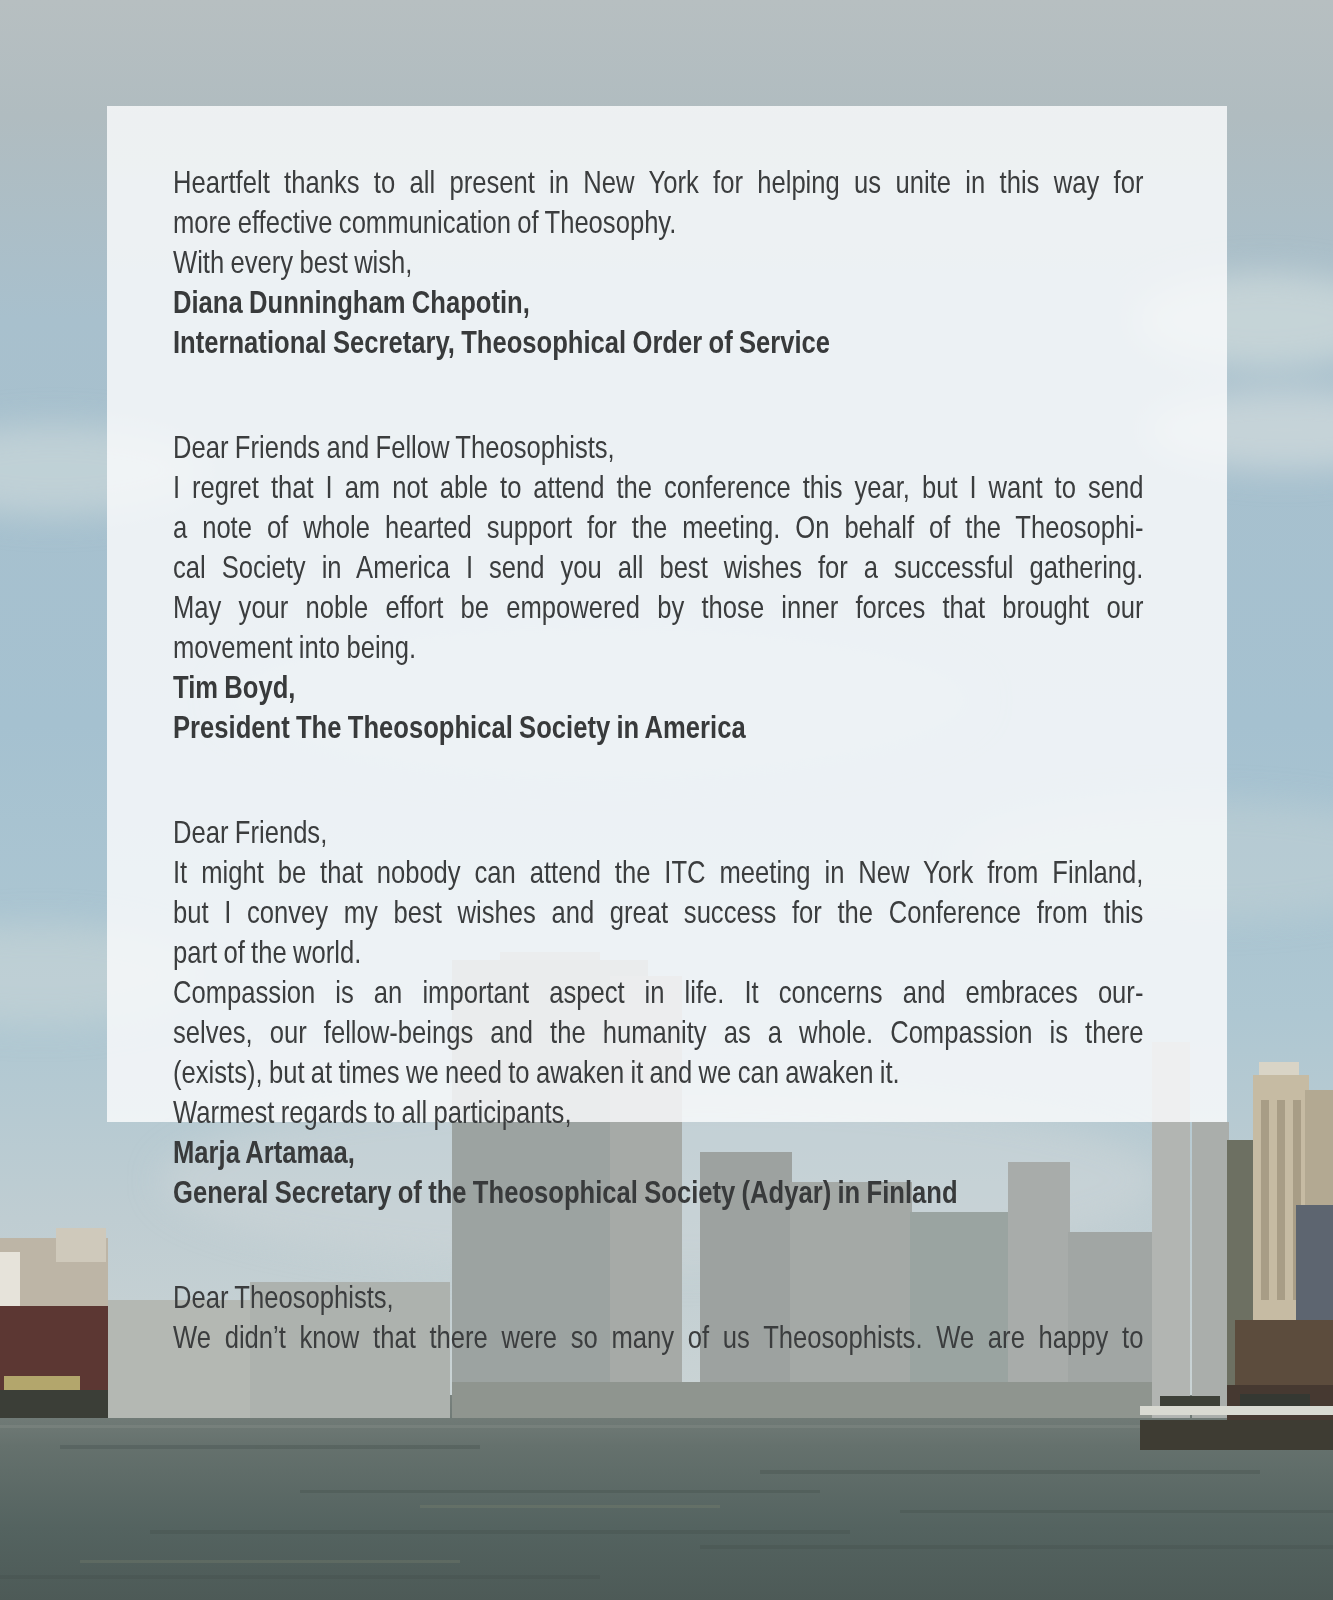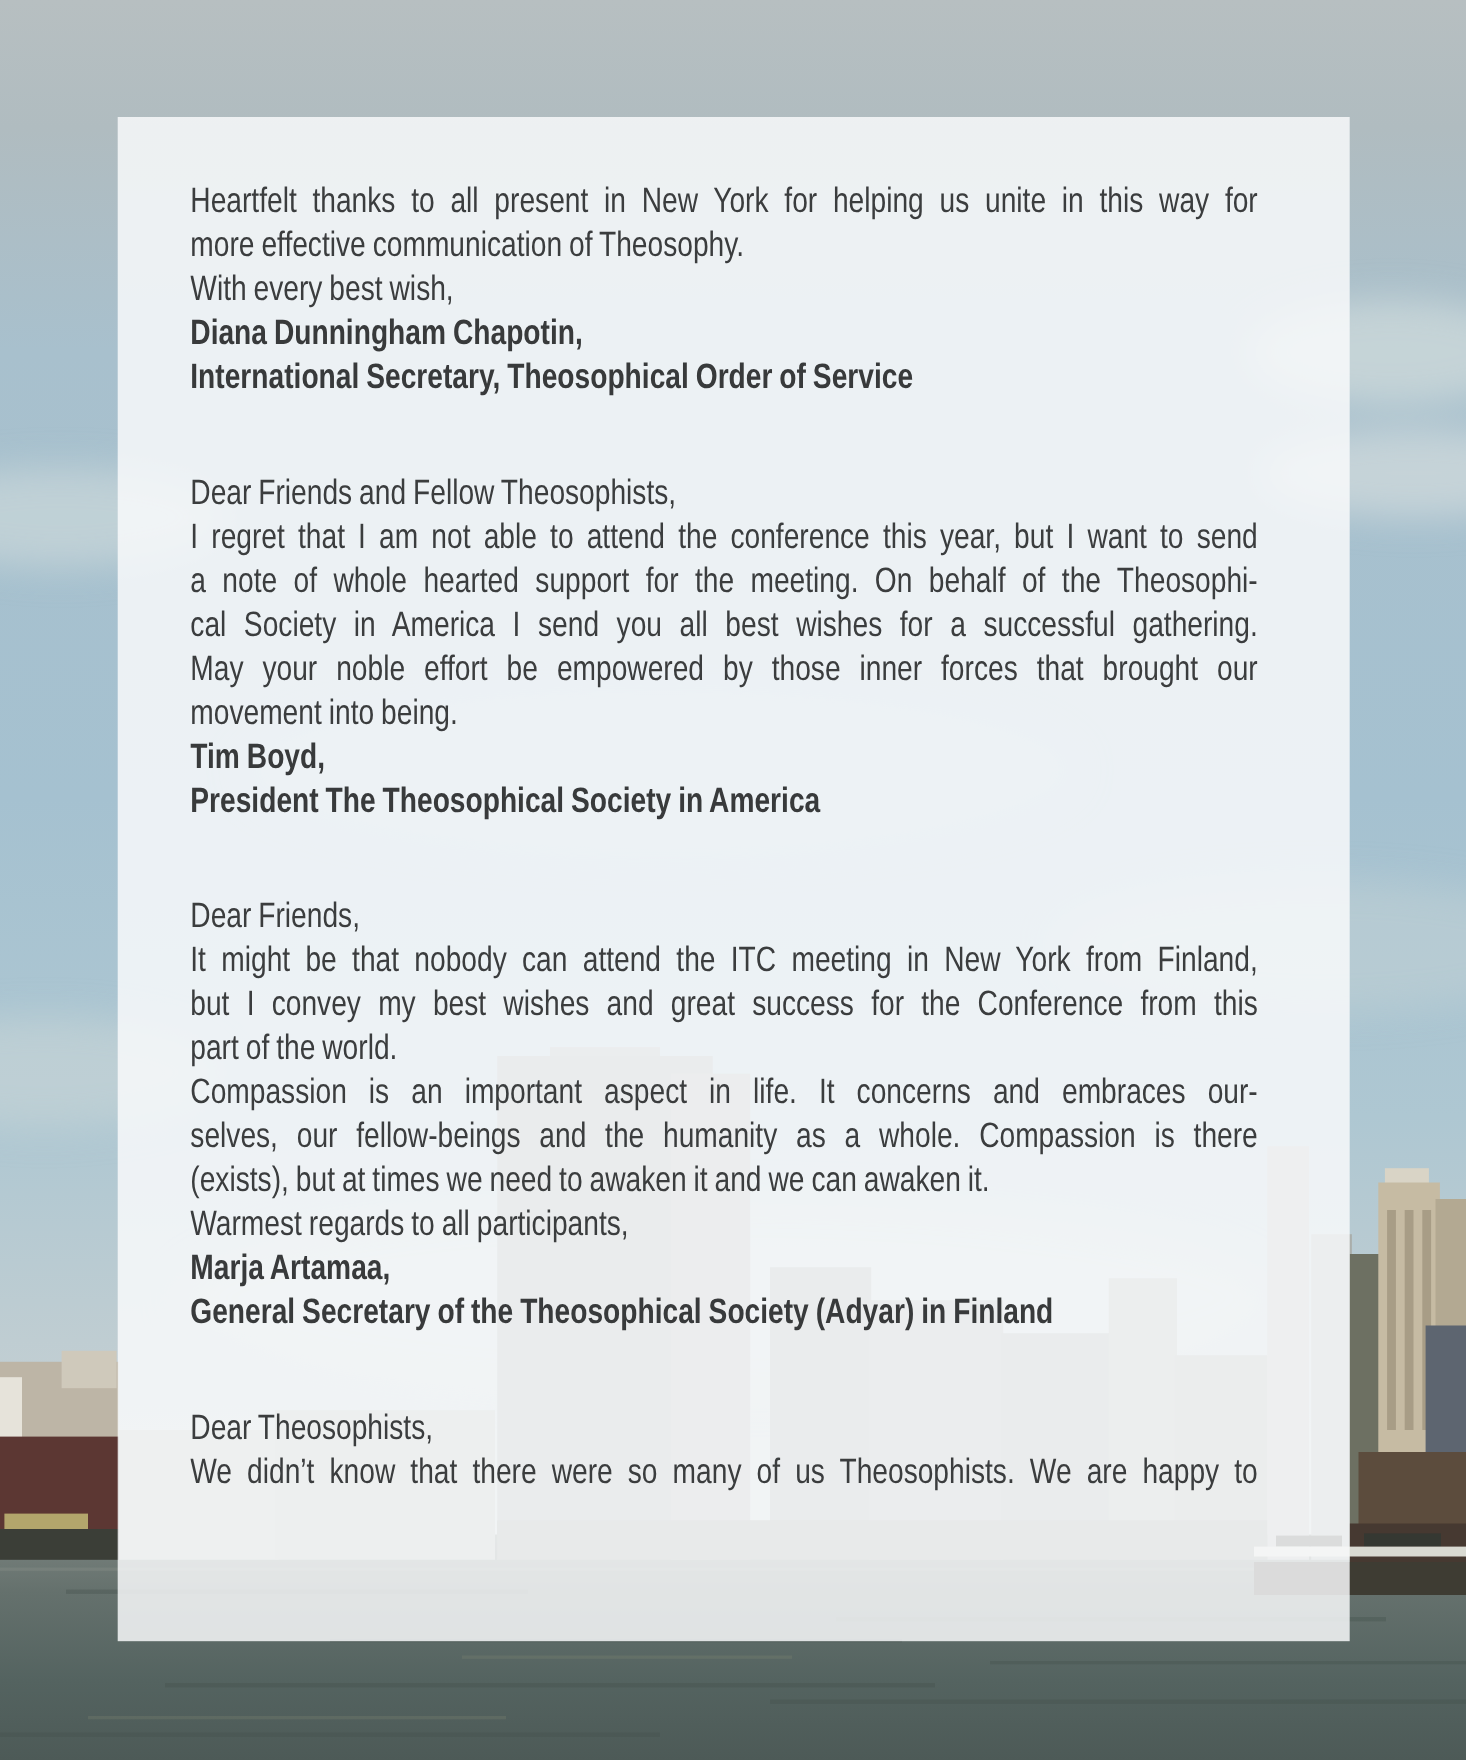--- a/index.html
+++ b/index.html
@@ -8,21 +8,21 @@
     overflow: hidden;
     background: #aec3ce;
     font-family: "Liberation Sans", "DejaVu Sans", sans-serif;
   }
   .stage { position: relative; width: 1333px; height: 1600px; overflow: hidden; }
   .bg { position: absolute; left: 0; top: 0; width: 1333px; height: 1600px; display: block; }
 
   .panel {
     position: absolute;
     left: 107px; top: 106px;
-    width: 1120px; height: 1386px;
+    width: 1120px; height: 1016px;
     background: rgba(249, 250, 251, 0.84);
   }
   .text-block {
     position: absolute;
     left: 66px; top: 56px;
     width: 1213px;
     transform: scaleX(0.8);
     transform-origin: 0 0;
     color: #3b3d3e;
     word-spacing: -1px;

